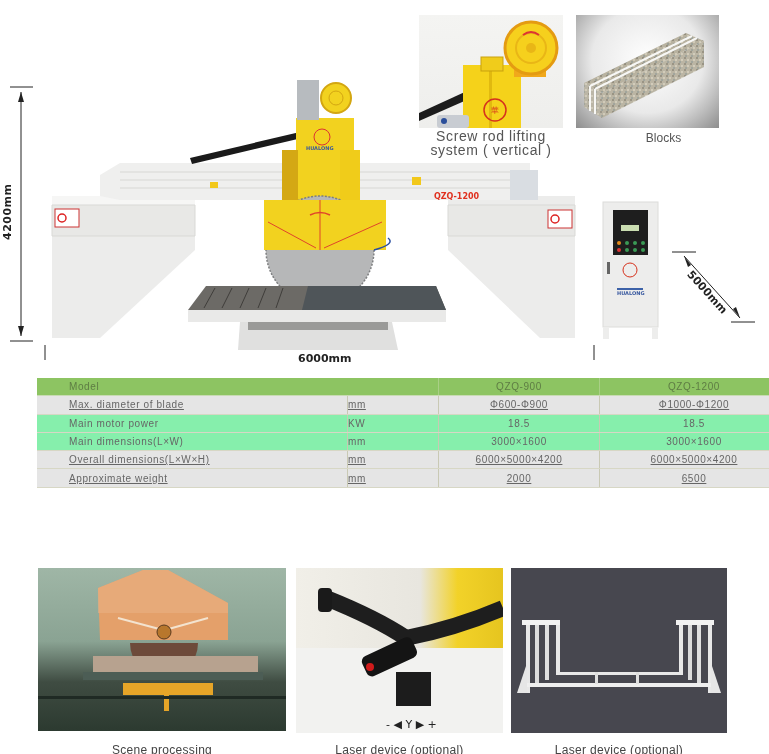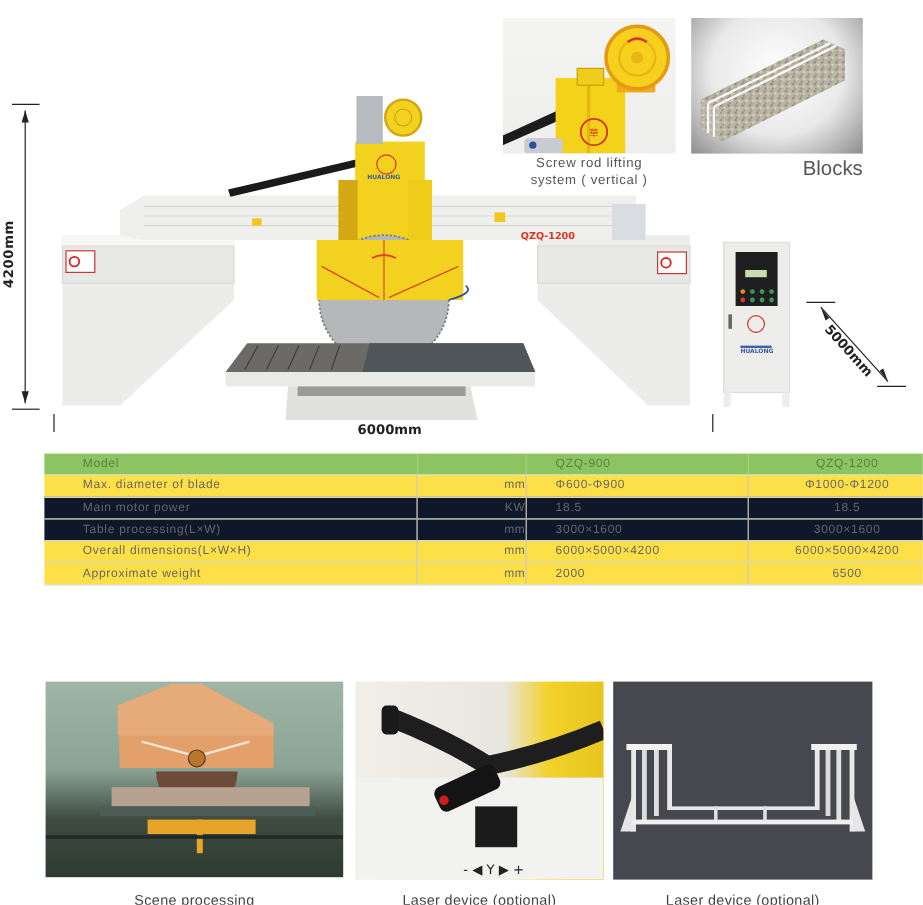--- a/index.html
+++ b/index.html
@@ -11,25 +11,25 @@
   .cap { position: absolute; text-align: center; color: #555; }
 
   .screw-photo { left: 419px; top: 15px; width: 144px; height: 113px; background: linear-gradient(180deg,#f4f4f2 0%,#eeeeec 100%); }
   .blocks-photo { left: 576px; top: 15px; width: 143px; height: 113px; background: radial-gradient(ellipse at 50% 40%, #ffffff 0%, #e9e9e9 55%, #8d8d8d 100%); }
   .dim-text { position: absolute; font-weight: bold; font-size: 11px; color: #222; font-family: "DejaVu Sans", sans-serif; }
 
   
   .spec { position: absolute; left: 37px; top: 378px; width: 751px; border-collapse: collapse; font-size: 10px; letter-spacing: 0.6px; }
   .spec td { height: 17.3px; padding: 0; border-bottom: 1px solid #d7d7c5; color: #666; }
   .spec tr.head td { background: #8dc462; color: #5e7d44; border-bottom: 1px solid #c8dbb3; }
-  .spec tr.odd td { background: #fde047; }
-  .spec tr.even td { background: #0f172a; }
+  .spec tr.odd td { background: #e5e5e5; text-decoration: underline; }
+  .spec tr.even td { background: #86efac; }
   .spec td.c-label { width: 278px; padding-left: 32px; text-align: left; }
-  .spec td.c-unit { width: 90px; text-align: right; border-left: 1px solid #c9c9b4; }
-  .spec td.c-v1 { width: 160px; border-left: 1px solid #c9c9b4; padding-left: 24px; }
+  .spec td.c-unit { width: 90px; text-align: left; border-left: 1px solid #c9c9b4; }
+  .spec td.c-v1 { width: 160px; text-align: center; border-left: 1px solid #c9c9b4; }
   .spec td.c-v2 { text-align: center; border-left: 1px solid #c9c9b4; }
   .spec tr.head td.c-unit { border-left: none; }
   .spec tr.head td.c-v1, .spec tr.head td.c-v2 { border-left: 1px solid #a9cf86; }
 
   
   .bottom-cap { position: absolute; top: 743px; font-size: 12px; color: #444; text-align: center; letter-spacing: 0.3px; }
 </style>
 </head>
 <body>
 
@@ -43,21 +43,21 @@
     <circle cx="112" cy="33" r="26" fill="#f6d01d" stroke="#e49b12" stroke-width="3"></circle>
     <circle cx="112" cy="33" r="15" fill="none" stroke="#e9b616" stroke-width="2"></circle>
     <circle cx="112" cy="33" r="5" fill="#e9b616"></circle>
     <path d="M104,20 Q112,14 120,20" fill="none" stroke="#d33" stroke-width="2"></path>
     <circle cx="76" cy="95" r="11" fill="none" stroke="#d6321d" stroke-width="1.5"></circle>
     <text x="76" y="98" font-size="8" fill="#d6321d" text-anchor="middle" font-family="DejaVu Sans, sans-serif">華</text>
     <rect x="18" y="100" width="32" height="13" rx="3" fill="#c8ccd2"></rect>
     <circle cx="25" cy="106" r="3" fill="#2a4e9a"></circle>
   </svg>
 </div>
-<div class="cap" style="left:419px; top:129px; width:144px; font-size:11px; line-height:14px; letter-spacing:0.6px;">
+<div class="cap" style="left:419px; top:129px; width:144px; font-size:14px; line-height:14px; letter-spacing:0.6px;">
   <div>Screw rod lifting</div>
   <div>system ( vertical )</div>
 </div>
 
 <div class="photo blocks-photo">
   <svg width="143" height="113" viewBox="0 0 143 113">
     <defs>
       <pattern id="granite" width="6" height="6" patternUnits="userSpaceOnUse">
         <rect width="6" height="6" fill="#b8b2a0"></rect>
         <circle cx="1" cy="1" r="1" fill="#8a8474"></circle>
@@ -67,21 +67,21 @@
     </defs>
     <polygon points="8,68 110,18 128,26 26,78" fill="url(#granite)"></polygon>
     <polygon points="8,68 26,78 26,103 8,92" fill="url(#granite)" opacity="0.85"></polygon>
     <polygon points="26,78 128,26 128,52 26,103" fill="url(#granite)" opacity="0.95"></polygon>
     <line x1="14" y1="71" x2="116" y2="21" stroke="#f7f7f5" stroke-width="2"></line>
     <line x1="19" y1="74" x2="121" y2="23" stroke="#f7f7f5" stroke-width="2"></line>
     <line x1="14" y1="71" x2="14" y2="96" stroke="#f7f7f5" stroke-width="2"></line>
     <line x1="19" y1="74" x2="19" y2="99" stroke="#f7f7f5" stroke-width="2"></line>
   </svg>
 </div>
-<div class="cap" style="left:576px; top:131px; width:143px; font-size:17px;text-align:right;">Blocks</div>
+<div class="cap" style="left:592px; top:131px; width:143px; font-size:12px;">Blocks</div>
 
 <svg class="abs" style="left:0; top:60px;" width="769" height="300" viewBox="0 60 769 300">
 
   <polygon points="52,196 195,196 195,250 100,338 52,338" fill="#ececeb"></polygon>
   <polygon points="52,196 195,196 195,205 52,205" fill="#f6f6f5"></polygon>
   <polygon points="52,205 195,205 195,236 52,236" fill="#e8e8e6" stroke="#d9d9d6"></polygon>
   <rect x="55" y="209" width="24" height="18" fill="#ffffff" stroke="#c33" stroke-width="1"></rect>
   <circle cx="62" cy="218" r="4" fill="none" stroke="#d22" stroke-width="1.5"></circle>
 
   <polygon points="448,196 575,196 575,338 540,338 448,250" fill="#ececeb"></polygon>
@@ -189,21 +189,21 @@
     <td class="c-v1">Φ600-Φ900</td>
     <td class="c-v2">Φ1000-Φ1200</td>
   </tr>
   <tr class="even">
     <td class="c-label">Main motor power</td>
     <td class="c-unit">KW</td>
     <td class="c-v1">18.5</td>
     <td class="c-v2">18.5</td>
   </tr>
   <tr class="even">
-    <td class="c-label">Table processing(L×W)</td>
+    <td class="c-label">Main dimensions(L×W)</td>
     <td class="c-unit">mm</td>
     <td class="c-v1">3000×1600</td>
     <td class="c-v2">3000×1600</td>
   </tr>
   <tr class="odd">
     <td class="c-label">Overall dimensions(L×W×H)</td>
     <td class="c-unit">mm</td>
     <td class="c-v1">6000×5000×4200</td>
     <td class="c-v2">6000×5000×4200</td>
   </tr>

